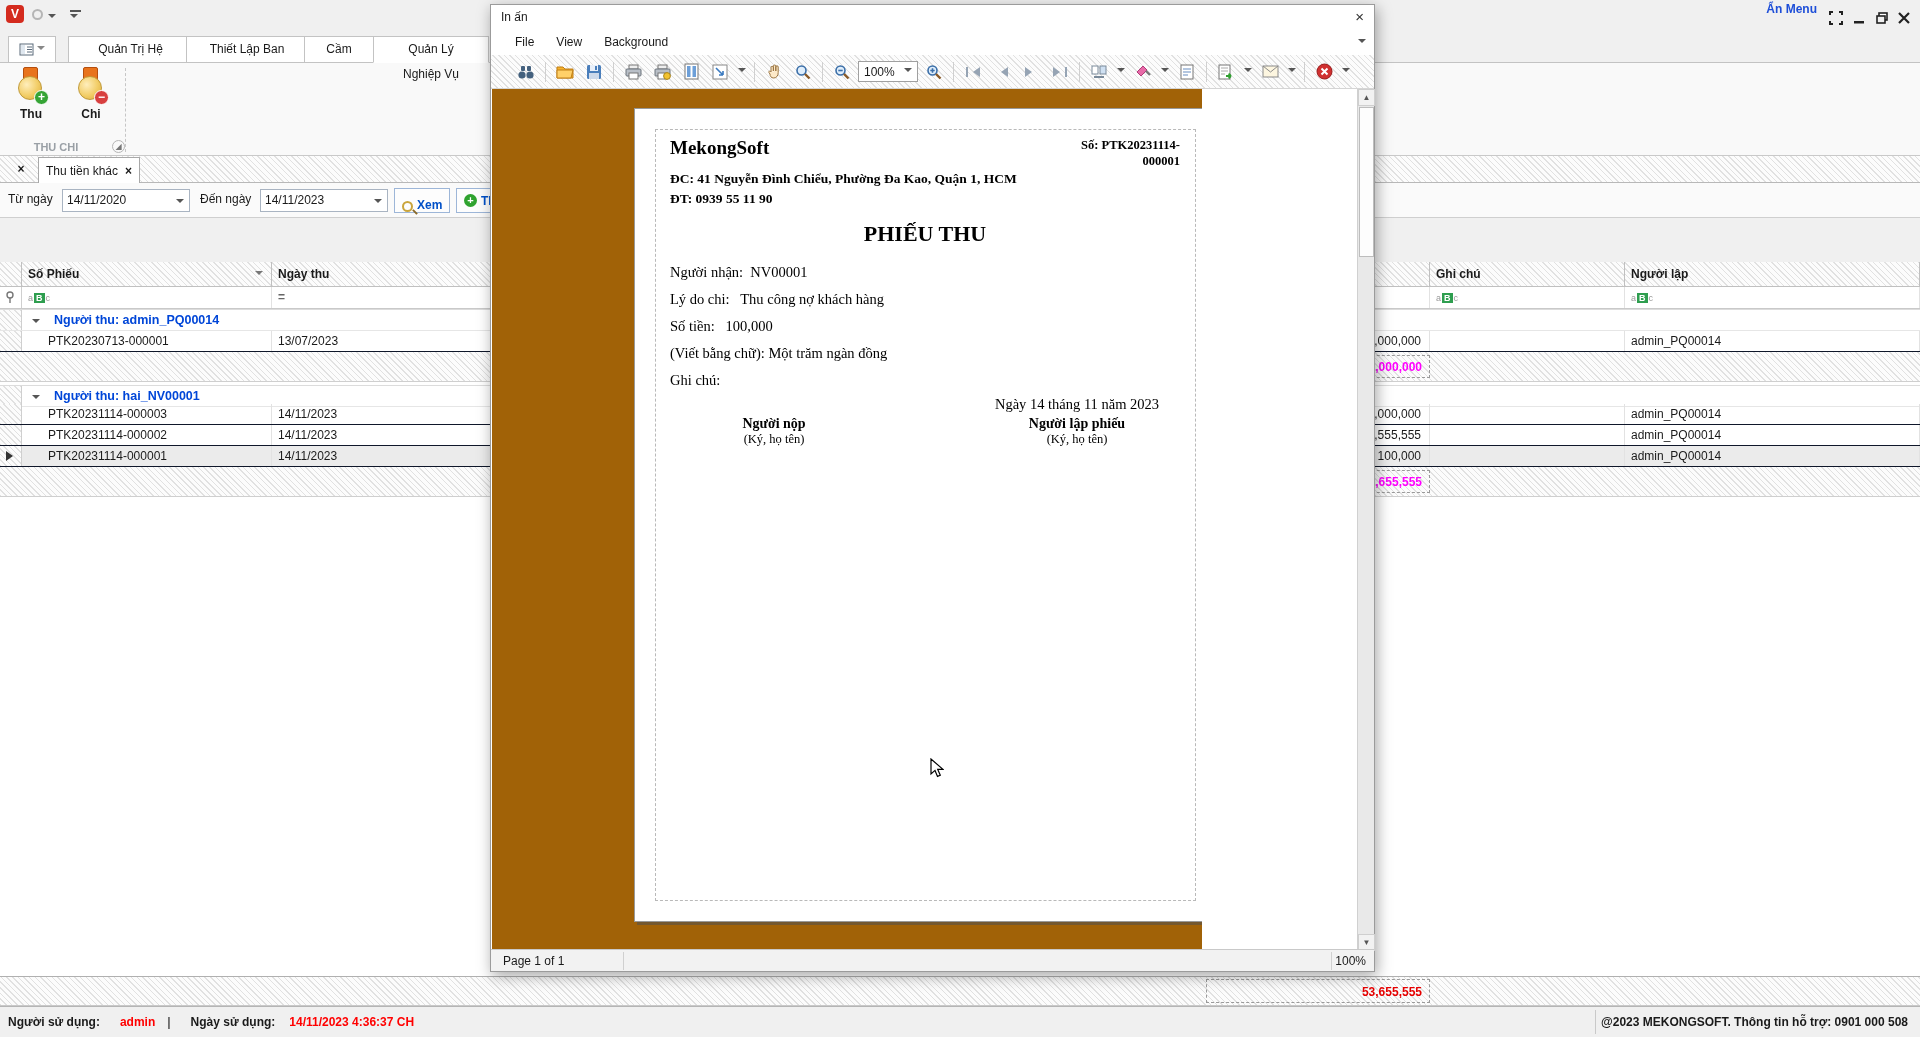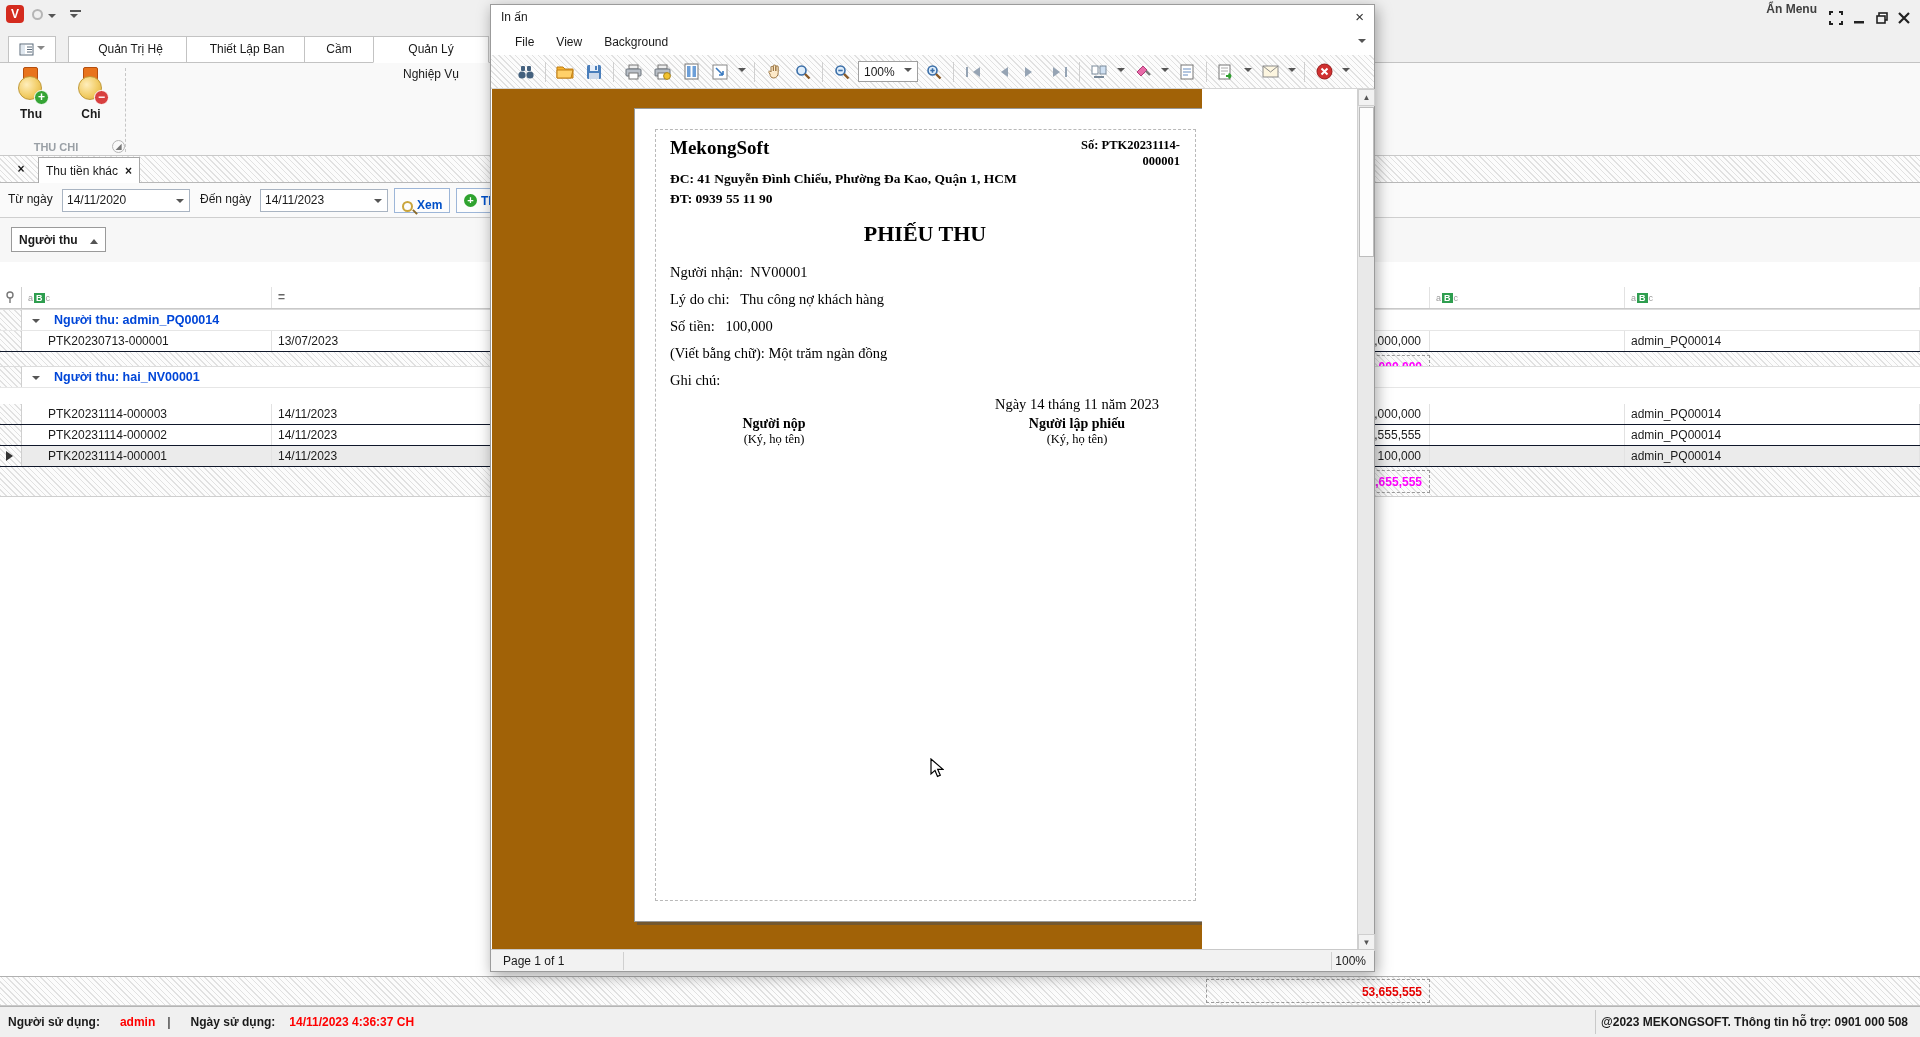--- a/index.html
+++ b/index.html
@@ -14,21 +14,21 @@
   .tri-up { width:0;height:0;border:4px solid transparent;border-bottom:5px solid #555;display:inline-block; }
 
   
   .titlebar { left:0;top:0;width:1920px;height:33px;background:#f0f0f0; }
   .vlogo { left:6px;top:5px;width:18px;height:18px;background:#d42b1e;border-radius:4px;color:#fff;
     font-weight:bold;font-size:12px;text-align:center;line-height:18px; }
   .qat-circle { left:32px;top:9px;width:11px;height:11px;border:2px solid #b5b5b5;border-radius:50%; }
   .qat-dd { left:48px;top:14px; }
   .qat-cust { left:70px;top:10px;width:11px;height:2px;background:#555; }
   .qat-cust2 { left:70px;top:14px; }
-  .hide-menu { right:103px;top:2px;color:#404040;font-weight:bold;font-size:12px; }
+  .hide-menu { right:103px;top:2px;color:#1d4ed8;font-weight:bold;font-size:12px; }
   .winbtn { top:11px;width:16px;height:14px;cursor:default; }
 
   
   .ribbon-tabs { left:0;top:33px;width:1920px;height:30px;background:#f0f0f0; }
   .rtab { position:absolute;top:3px;height:27px;line-height:25px;background:#fff;border:1px solid #c3c3c3;
     padding:0 14px;text-align:center; }
   .rtab.active { border-bottom:1px solid #fff; z-index:3; }
   .apptab { position:absolute;left:8px;top:3px;width:48px;height:27px;background:#fff;border:1px solid #c3c3c3;
     display:flex;align-items:center;justify-content:center;gap:3px; }
 
@@ -244,29 +244,34 @@
     <div class="fbtn" style="left:394px;align-items:flex-end;">
       <span class="mag"></span>
       <span>Xem</span>
     </div>
     <div class="fbtn" style="left:456px;">
       <span class="plus-circle">+</span>
       <span>Thêm</span>
     </div>
   </div>
 
-  <div class="abs grouppanel">
-    <div class="gp-btn">
-      <span>Người thu</span>
-      <span class="tri-up"></span>
-    </div>
-  </div>
 
   <div class="abs grid-area">
 
+    <div class="grow hdr hatch" style="top:0;height:25px;">
+      <div class="cell ind hatch"></div>
+      <div class="cell c1 hatch">
+        <span>Số Phiếu</span>
+        <span class="tri-down" style="position:absolute;right:8px;top:9px;border-top-color:#777;"></span>
+      </div>
+      <div class="cell c2 hatch">Ngày thu</div>
+      <div class="cell c3 hatch"></div>
+      <div class="cell c4 hatch">Ghi chú</div>
+      <div class="cell c5 hatch">Người lập</div>
+    </div>
 
     <div class="grow frow" style="top:25px;height:22px;">
       <div class="cell ind">
         <svg class="ic" width="10" height="13" viewBox="0 0 10 13" style="margin:4px 0 0 5px;">
             <circle cx="5" cy="4" r="3" fill="none" stroke="#777" stroke-width="1.4"></circle>
             <path d="M5 7v5" stroke="#777" stroke-width="1.4"></path>
           </svg>
       </div>
       <div class="cell c1"><span class="abc"><i>a</i><b>B</b><i>c</i></span></div>
       <div class="cell c2"><span style="color:#666;font-weight:bold;">=</span></div>
@@ -285,21 +290,21 @@
       <div class="cell c1">PTK20230713-000001</div>
       <div class="cell c2">13/07/2023</div>
       <div class="cell c3">50,000,000</div>
       <div class="cell c4"></div>
       <div class="cell c5">admin_PQ00014</div>
     </div>
     <div class="grow sumrow hatch" style="top:90px;height:30px;">
       <div class="sumcell">50,000,000</div>
     </div>
 
-    <div class="grow grprow" style="top:104px;height:22px;">
+    <div class="grow grprow" style="top:123px;height:22px;">
       <div class="cell ind hatch"></div>
       <span class="tri-down" style="position:absolute;left:32px;top:9px;"></span>
       <span class="grplabel" style="left:46px;">Người thu: hai_NV00001</span>
     </div>
     <div class="grow drow" style="top:142px;height:21px;">
       <div class="cell ind hatch"></div>
       <div class="cell c1">PTK20231114-000003</div>
       <div class="cell c2">14/11/2023</div>
       <div class="cell c3">2,000,000</div>
       <div class="cell c4"></div>

